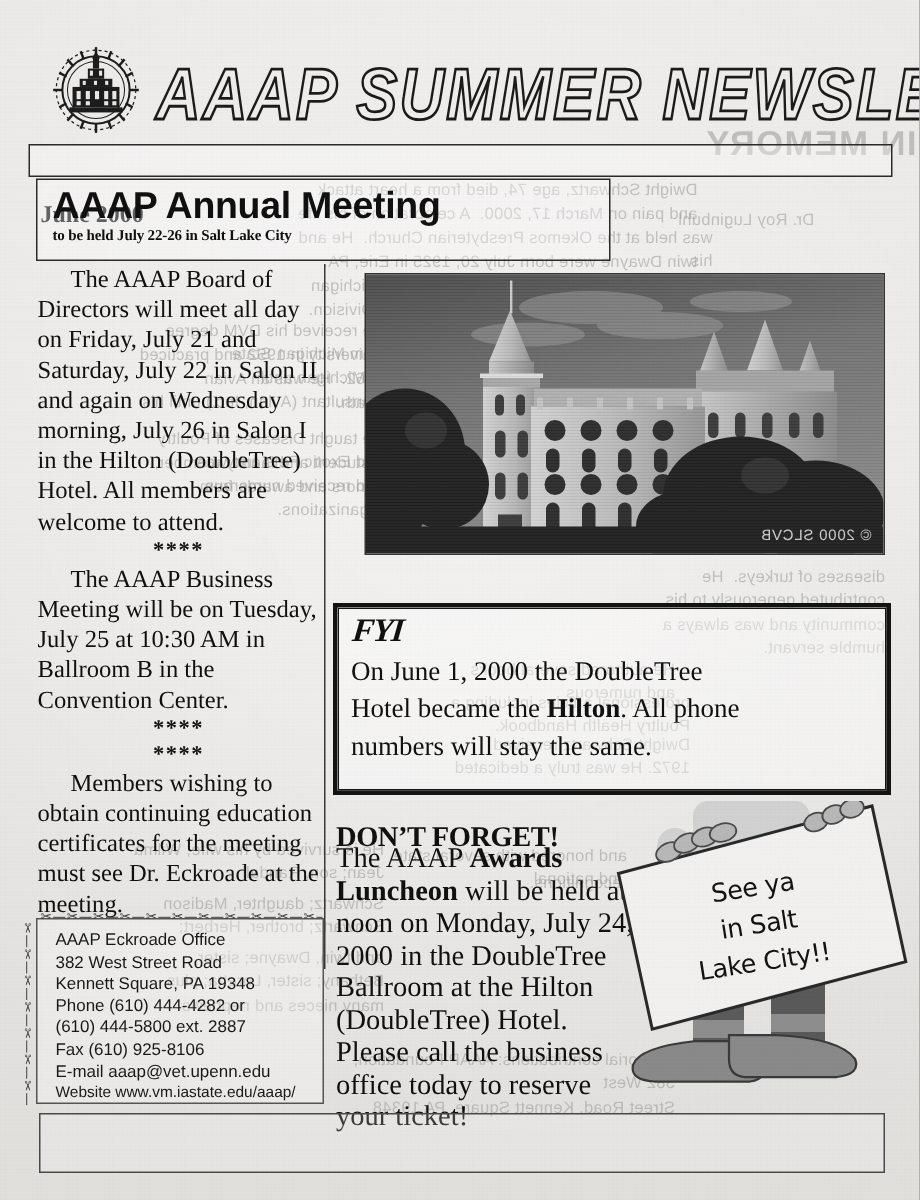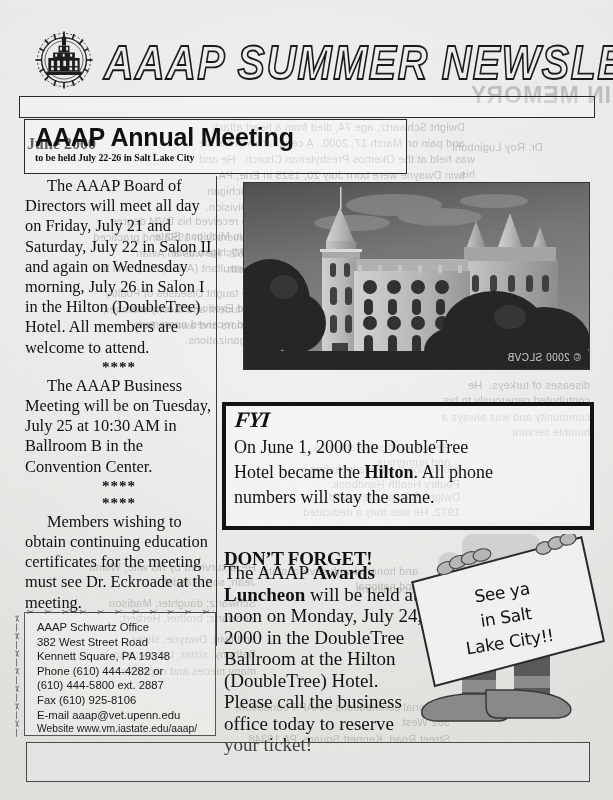--- a/index.html
+++ b/index.html
@@ -386,21 +386,21 @@
     <div class="stars">****</div>
     <div class="stars">****</div>
     <p class="para">Members wishing to obtain continuing education certificates for the meeting must see Dr. Eckroade at the meeting.</p>
   </div>
   <div id="col-rule"></div>
 
   <div id="contact-box">
     <div id="cut-line-top">✂—✂—✂—✂—✂—✂—✂—✂—✂—✂—✂—✂—✂</div>
     <div id="cut-line-left">✂—✂—✂—✂—✂—✂—✂—✂—✂</div>
     <div id="contact-list">
-      <div>AAAP Schwartz Office</div>
+      <div>AAAP Eckroade Office</div>
       <div>382 West Street Road</div>
       <div>Kennett Square, PA 19348</div>
       <div>Phone (610) 444-4282 or</div>
       <div>(610) 444-5800 ext. 2887</div>
       <div>Fax (610) 925-8106</div>
       <div>E-mail aaap@vet.upenn.edu</div>
       <div class="small">Website www.vm.iastate.edu/aaap/</div>
     </div>
   </div>
 

